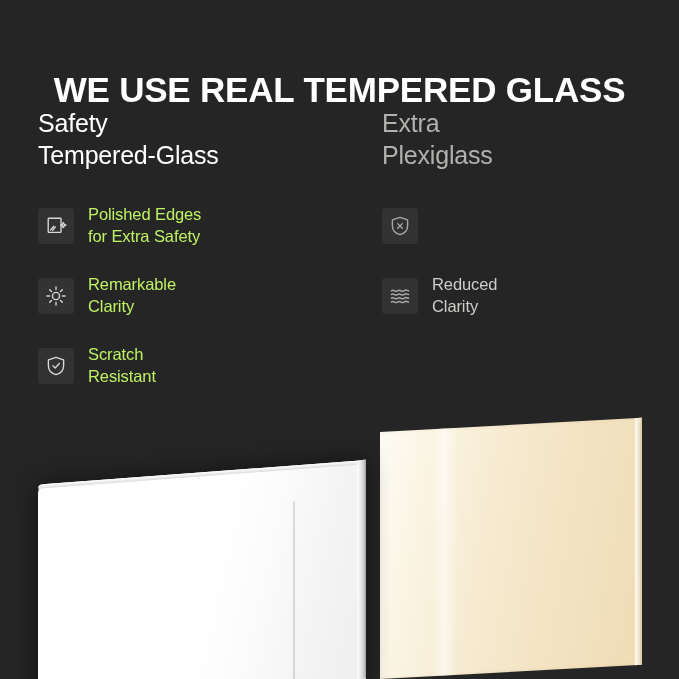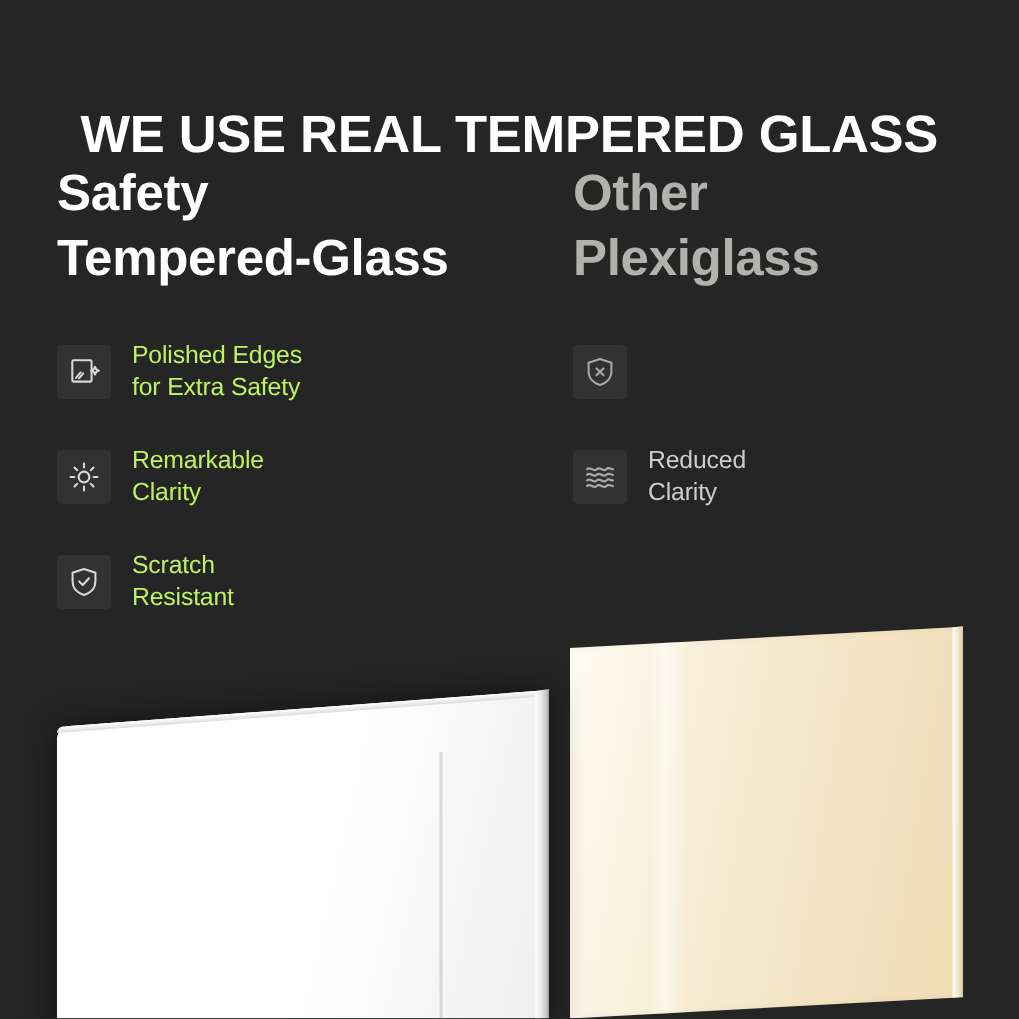--- a/index.html
+++ b/index.html
@@ -35,22 +35,22 @@
   .columns{
     position:absolute;
     top:108px; left:0; right:0;
     display:flex;
   }
   .column{ position:relative; }
   .column.left  { width:372px; padding-left:38px; }
   .column.right { width:307px; padding-left:10px; }
 
   .col-title{
-    font-size:34px;
-    font-weight:700;
+    font-size:25px;
+    font-weight:400;
     line-height:1.27;
     letter-spacing:-0.2px;
     white-space:pre-line;
   }
   .column.left  .col-title{ color:#ffffff; }
   .column.right .col-title{ color:#b3b1ae; }
 
   .feature-list{ margin-top:26px; list-style:none; }
 
   .feature{
@@ -221,21 +221,21 @@
             </svg>
           </span>
           <span class="feature-label">Scratch
 Resistant</span>
         </li>
 
       </ul>
     </div>
 
     <div class="column right">
-      <div class="col-title">Other
+      <div class="col-title">Extra
 Plexiglass</div>
 
       <ul class="feature-list">
 
 
         <li class="feature">
           <span class="icon-chip">
             <svg width="22" height="22" viewBox="0 0 24 24" fill="none" stroke="#a8a8a8" stroke-width="1.5" stroke-linecap="round" stroke-linejoin="round">
               <path d="M12 2.6 L20.3 5.3 V11.6 C20.3 16.4 16.7 20.0 12 21.5 C7.3 20.0 3.7 16.4 3.7 11.6 V5.3 Z"></path>
               <line x1="9.5" y1="9.4" x2="14.5" y2="14.4"></line>

